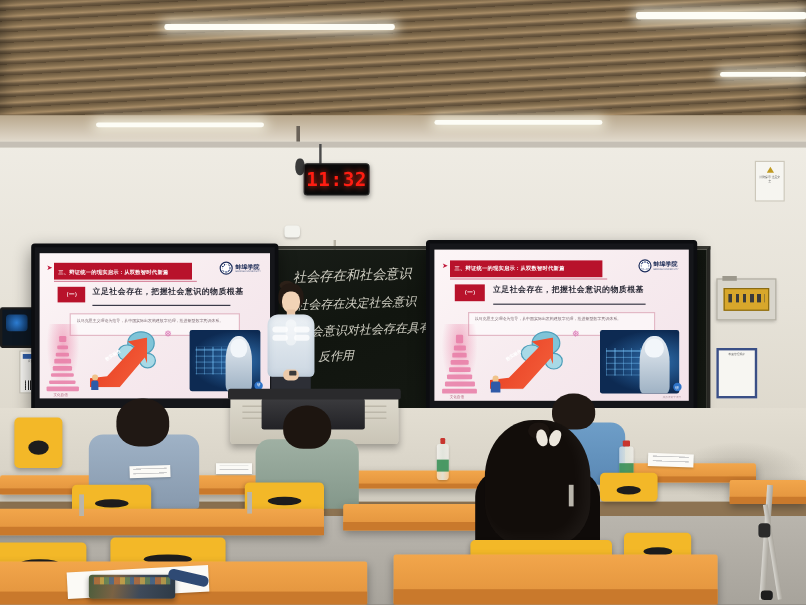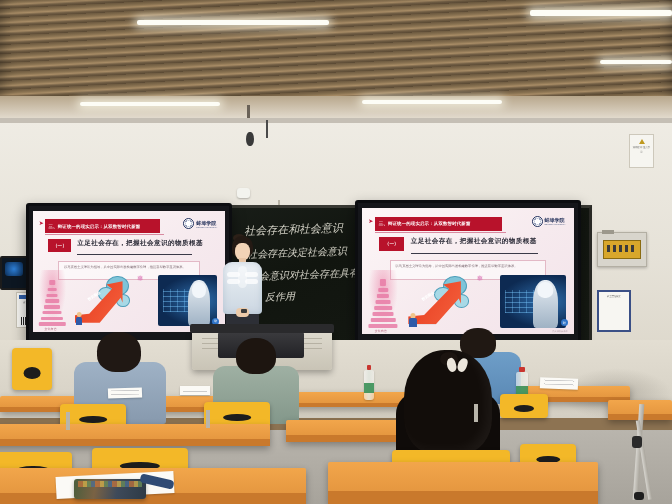--- a/index.html
+++ b/index.html
@@ -263,20 +263,23 @@
   <div class="tube abs" style="left:80px;top:102px;width:140px;height:4px;"></div>
   <div class="tube abs" style="left:362px;top:100px;width:140px;height:4px;"></div>
   <div class="tube abs" style="left:600px;top:60px;width:72px;height:4px;"></div>
   <div class="abs" style="left:247px;top:105px;width:3px;height:30px;background:#6a6258;"></div>
 
   <div id="wall" class="abs"></div>
   <div id="wall-shadowline" class="abs"></div>
 
   <div id="clock-wire" class="abs"></div>
   <div id="clock-mic" class="abs"></div>
+  <div id="clock-box" class="abs">
+    <span id="clock-time">11:32</span>
+  </div>
 
   <div id="smoke-det" class="abs"></div>
   <div id="cam-stem" class="abs"></div>
   <div id="cam-sensor" class="abs"></div>
 
   <div id="wall-sign" class="abs">
     <div class="tri"></div>
     <div>消防提示 注意安全</div>
   </div>
 

